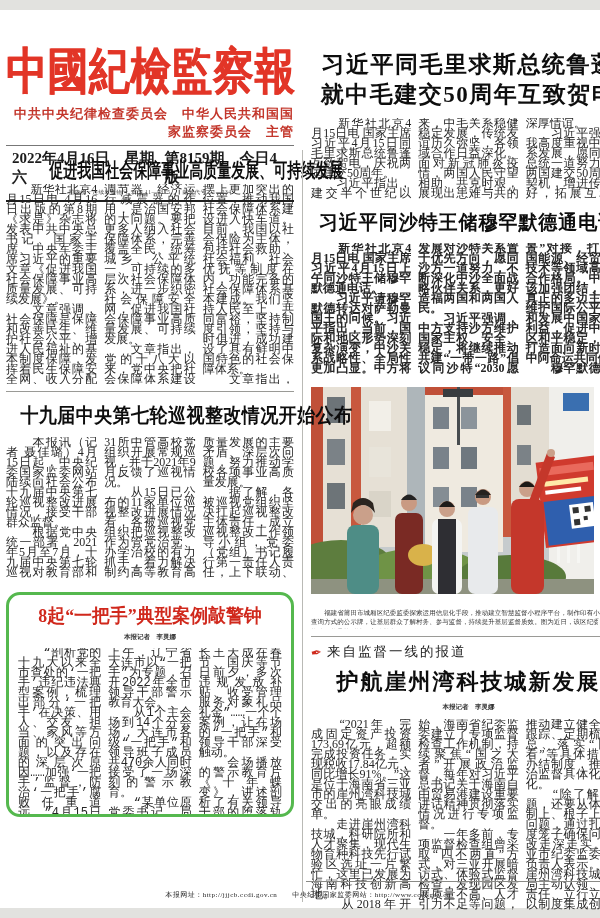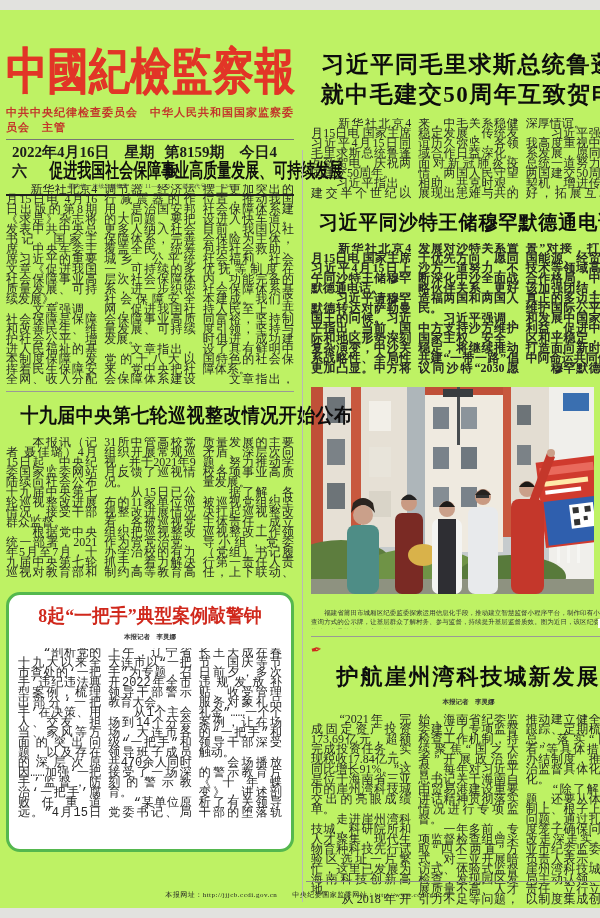--- a/index.html
+++ b/index.html
@@ -1,30 +1,30 @@
 <!DOCTYPE html>
 <html><head>
 <meta charset="utf-8">
 <style>
   * { margin:0; padding:0; box-sizing:border-box; }
   html,body { width:600px; }
   body { background:#e2e2df; font-family:"Liberation Serif","DejaVu Serif",serif; }
   .canvas { position:relative; width:600px; height:918px; overflow:hidden; background:#e2e2df; }
-  .sheet { position:absolute; left:0; top:10px; width:600px; height:898px; background:#bef264; }
+  .sheet { position:absolute; left:0; top:10px; width:600px; height:898px; background:#ffffff; }
   .vdivider { position:absolute; left:302px; top:150px; bottom:16px; width:1px; background:#b9b9b5; }
   .row { display:flex; height:100%; }
   .col-left  { width:302px; padding:0 8px 0 6px; }
   .col-right { width:330px; padding:40px 6px 0 9px; }
 
   
   .masthead { height:142px; position:relative; padding-top:32px; }
   .paper-title { font-size:46px; font-weight:bold; color:#e23527; white-space:nowrap;
                  transform:scaleX(0.88) scaleY(1.08); transform-origin:left center;
                  letter-spacing:1px; line-height:60px; text-shadow:1px 0 0 #e23527; }
-  .supervisor { margin-top:3px; text-align:left; font-size:11px; color:#c3362b;
+  .supervisor { margin-top:3px; text-align:right; font-size:13px; color:#c3362b;
                 font-weight:bold; letter-spacing:1px; }
   .mh-rule-thin { margin-top:4px; border-top:1px solid #777; }
   .dateline { display:flex; justify-content:space-between; padding:3px 6px 0 6px;
               font-size:15px; color:#1c1c1c; font-weight:bold; }
   .pubinfo { margin-top:2px; text-align:center; font-size:5.5px; color:#444; letter-spacing:0.5px; }
   .mh-rule-thick { margin-top:4px; border-top:2px solid #1f1f1f; }
 
   
   .kicker { margin-top:13px; text-align:center; font-size:15px; font-weight:bold; color:#111;
             letter-spacing:1px; }
@@ -36,21 +36,21 @@
                color:#262626; column-count:3; column-gap:7px; column-fill:auto; overflow:hidden; }
   .hrule { border-top:1px solid #9a9a96; }
 
   
   .qiushi-body { height:200px; }
   .xunshi-title { margin:10px 0 0 0; font-size:20px; transform:scaleX(0.9); transform-origin:center;
                   letter-spacing:0.5px; }
   .xunshi-body { margin-top:8px; height:146px; }
 
   
-  .green-box { margin-top:9px; height:260px; border:3px solid #55b84e; border-radius:14px;
+  .green-box { margin-top:9px; height:225px; border:3px solid #55b84e; border-radius:14px;
                padding:8px 9px 6px 9px; overflow:hidden; background:#fff; }
   .gb-title { font-size:19px; color:#d0281c; transform:scaleX(0.94); transform-origin:center; }
   .gb-sub { margin-top:5px; text-align:center; font-size:11.5px; color:#d0281c; letter-spacing:1px; }
   .gb-byline { margin-top:4px; text-align:center; font-size:6.5px; color:#333; font-weight:bold; }
   .gb-body { margin-top:6px; height:170px;font-family:Liberation Mono, monospace; }
 
   
   .mau-title { font-size:23px; line-height:30px; letter-spacing:1.5px; }
   .mau-body { margin-top:8px; height:82px; }
   .saudi-title { margin-top:9px; font-size:20px; transform:scaleX(0.95); transform-origin:center;
@@ -232,20 +232,21 @@
           </svg>
         </div>
 
         <div class="caption">
           <span>　　福建省莆田市城厢区纪委监委探索运用信息化手段，推动建立智慧监督小程序平台，制作印有小程序码及查询方式的公示牌，让基层群众了解村务、参与监督，持续提升基层监督质效。图为近日，该区纪委监委干部将公示牌悬挂到社区宣传栏上。</span>
           <span class="credit">吴震 摄</span>
         </div>
 
         <div class="section-label">
           <span class="pen-icon">✒</span>
+          <span class="section-label-text">来自监督一线的报道</span>
         </div>
 
         <div>
           <div class="headline-serif hainan-title">护航崖州湾科技城新发展</div>
           <div class="hainan-byline">本报记者　李灵娜</div>
           <div class="body-cols hainan-body">　　“2021年，完成固定资产投资173.69亿元，超额完成投资任务，实现税收17.84亿元，同比增长91%。”这是位于海南省三亚市的崖州湾科技城交出的亮眼成绩单。
 　　走进崖州湾科技城，科研院所和人才聚集，现代生物育种科技先行试验区选址一片繁忙，这里已发展为海南科技创新高地。
 　　从2018年开始，海南省纪委监委建立了专项监督检查工作机制，持续聚焦“国之大者”开展政治监督，每年对习近平总书记关于海南自由贸易港建设重要讲话精神贯彻落实情况进行专项监督。
 　　一年多前，专项监督检查组曾采取“四不两直”方式，对三亚开展暗访式、体验式监督检查，发现园区发展质量不高、人才引力不足等问题，推动建立健全动态跟踪、定期梳理汇总、落实“回头看”等具体措施和办结制度，推动政治监督具体化常态化。
 　　“除了解决问题，还要从体制机制上、根子上解决问题，通过扎牢制度笼子确保问题整改走深走实。”三亚市纪委监委相关负责人表示。三亚崖州湾科技城管理局主动认领、压实责任、立行立改，以制度集成创新推动营商环境持续优化，配套出台《行政审批帮办代办服务制度（试行）》等制度。

